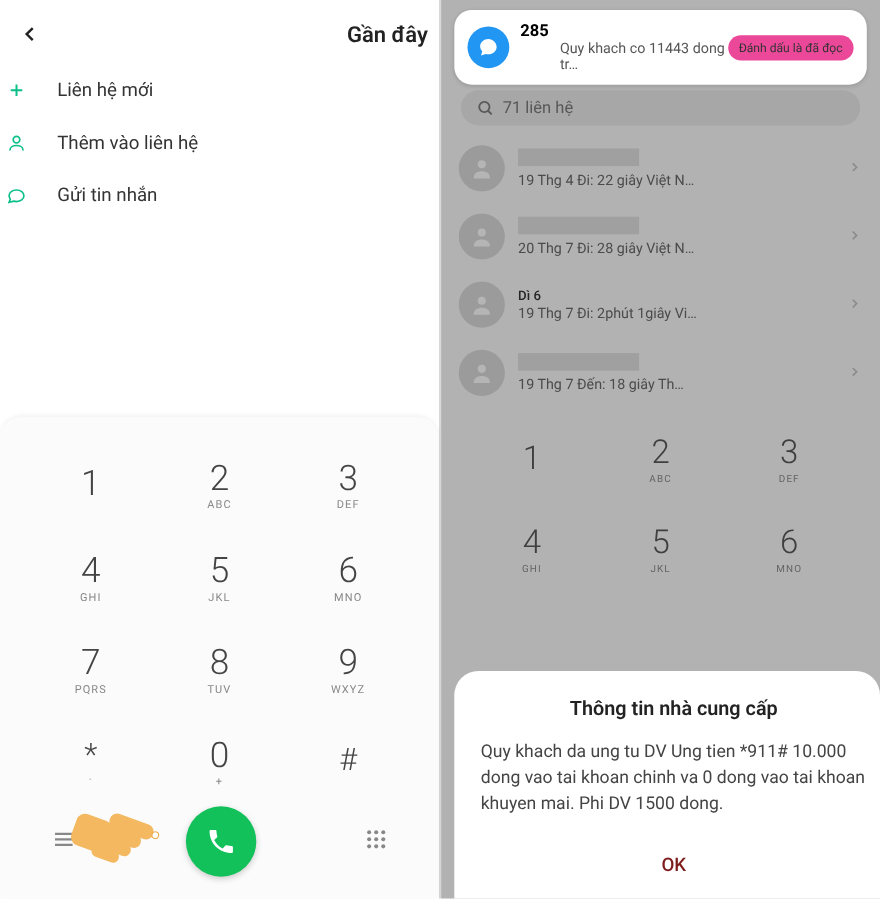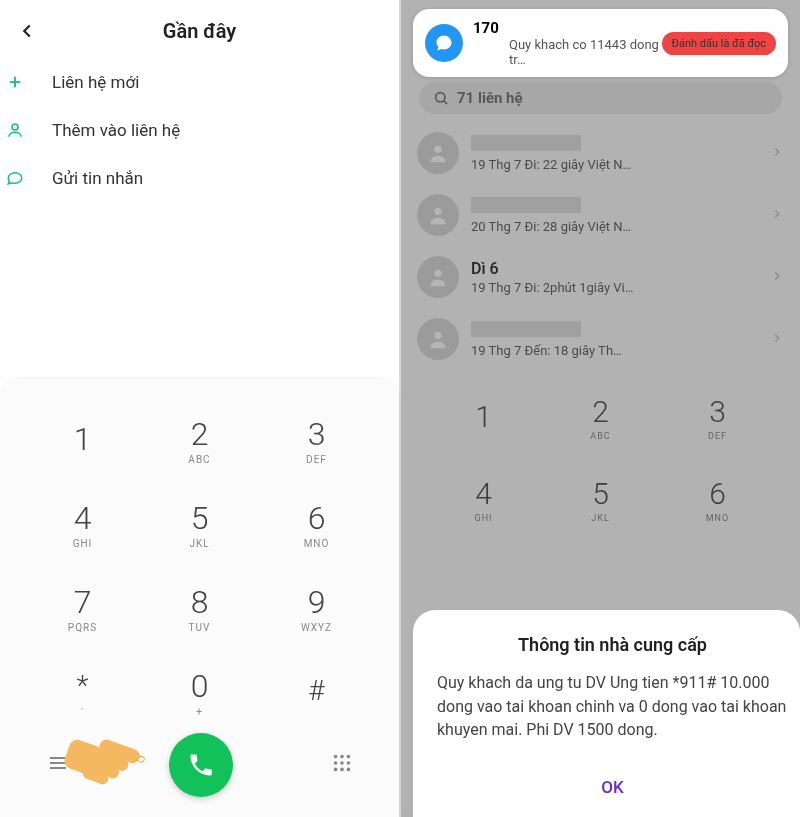--- a/index.html
+++ b/index.html
@@ -29,21 +29,21 @@
     align-items: center;
     padding: 14px 10px 4px 10px;
   }
   .back {
     width: 34px; height: 34px;
     display:flex; align-items:center; justify-content:center;
     color:#222;
   }
   .hdr-title {
     flex:1;
-    text-align:center;
+    text-align:right;
     font-size:20px;
     font-weight:600;
     color:#222;
     margin-left:-34px;
   }
   .menu {
     padding: 6px 0 0 0;
   }
   .menu-item {
     display:flex;
@@ -147,39 +147,38 @@
     border-radius:50%;
     background:#2196f3;
     display:flex; align-items:center; justify-content:center;
     color:#fff;
     margin-right:10px;
   }
   .notif-body { flex:1; }
   .notif-title { font-weight:700; font-size:15px; }
   .notif-text { font-size:13px; color:#555;margin-left:36px; }
   .notif-btn {
-    background:#ef4444;
+    background:#ec4899;
     border-radius:14px;
     padding:5px 10px;
     font-size:11px;
     color:#333;
     white-space:nowrap;
   }
   .r-bg {
     padding-top:74px;
   }
   .r-search {
     margin: 8px 18px;
     background:#e2e2e2;
     border-radius:18px;
     padding:7px 14px;
     display:flex; align-items:center;
     color:#777;
     font-size:15px;
-    font-weight:bold;
   }
   .r-search svg { margin-right:8px; }
   .r-list { padding:0 6px; }
   .r-item {
     display:flex;
     align-items:center;
     padding:10px 10px;
   }
   .avatar {
     width:42px; height:42px;
@@ -188,21 +187,21 @@
     display:flex; align-items:center; justify-content:center;
     color:#f4f4f4;
     margin-right:12px;
   }
   .r-body { flex:1; }
   .r-name-redact {
     width:110px; height:16px;
     background:#d8d8d8;
     margin-bottom:6px;
   }
-  .r-name { font-size:16px; color:#333; margin-bottom:2px; font-weight:500;}
+  .r-name { font-size:12px; color:#333; margin-bottom:2px; font-weight:500;}
   .r-sub { font-size:13px; color:#666; }
   .r-chev { color:#bbb; }
   .r-keypad {
     display:grid;
     grid-template-columns:repeat(3,1fr);
     padding: 12px 24px 0 24px;
   }
   .r-key { height:70px; display:flex; flex-direction:column; align-items:center; justify-content:center; color:#555; }
   .r-key .n { font-size:30px; font-weight:300; }
   .r-key .l { font-size:9px; color:#888; margin-top:2px; letter-spacing:1px;}
@@ -222,21 +221,21 @@
     margin-bottom:16px;
   }
   .dialog-msg {
     font-size:16px;
     color:#444;
     line-height:1.45;
     margin-bottom:26px;
   }
   .dialog-ok {
     text-align:center;
-    color:#6d28d9;
+    color:#7f1d1d;
     font-size:17px;
     font-weight:500;
     padding:10px 0 6px 0;
   }
 </style>
 </head>
 <body>
 
 <div class="pane left">
   <div class="hdr">
@@ -386,21 +385,21 @@
     <div class="r-list" id="r-list">
         <div class="r-item">
           <div class="avatar">
             <svg width="22" height="22" viewBox="0 0 24 24" fill="currentColor">
               <circle cx="12" cy="8" r="4"></circle>
               <path d="M4 21c0-4 4-6 8-6s8 2 8 6v1H4z"></path>
             </svg>
           </div>
           <div class="r-body">
             <div class="r-name-redact"></div>
-            <div class="r-sub">19 Thg 7 Đi: 22 giây  Việt N…</div>
+            <div class="r-sub">19 Thg 4 Đi: 22 giây  Việt N…</div>
           </div>
           <div class="r-chev"><svg width="14" height="14" viewBox="0 0 24 24" fill="none" stroke="currentColor" stroke-width="2.5">
               <polyline points="9 18 15 12 9 6"></polyline>
             </svg></div>
         </div>
         <div class="r-item">
           <div class="avatar">
             <svg width="22" height="22" viewBox="0 0 24 24" fill="currentColor">
               <circle cx="12" cy="8" r="4"></circle>
               <path d="M4 21c0-4 4-6 8-6s8 2 8 6v1H4z"></path>
@@ -477,21 +476,21 @@
 
   <div class="dim"></div>
 
   <div class="notif">
     <div class="notif-ico">
       <svg width="20" height="20" viewBox="0 0 24 24" fill="currentColor">
           <path d="M12 3C7 3 3 6.6 3 11c0 2 .9 3.8 2.3 5.2L4 21l5-1.7c1 .3 2 .4 3 .4 5 0 9-3.6 9-8S17 3 12 3z"></path>
         </svg>
     </div>
     <div class="notif-body">
-      <div class="notif-title">170</div>
+      <div class="notif-title">285</div>
       <div class="notif-text">Quy khach co 11443 dong tr…</div>
     </div>
     <div class="notif-btn">Đánh dấu là đã đọc</div>
   </div>
 
   <div class="dialog">
     <div class="dialog-title">Thông tin nhà cung cấp</div>
     <div class="dialog-msg">Quy khach da ung tu DV Ung tien *911# 10.000 dong vao tai khoan chinh va 0 dong vao tai khoan khuyen mai. Phi DV 1500 dong.</div>
     <div class="dialog-ok">OK</div>
   </div>

